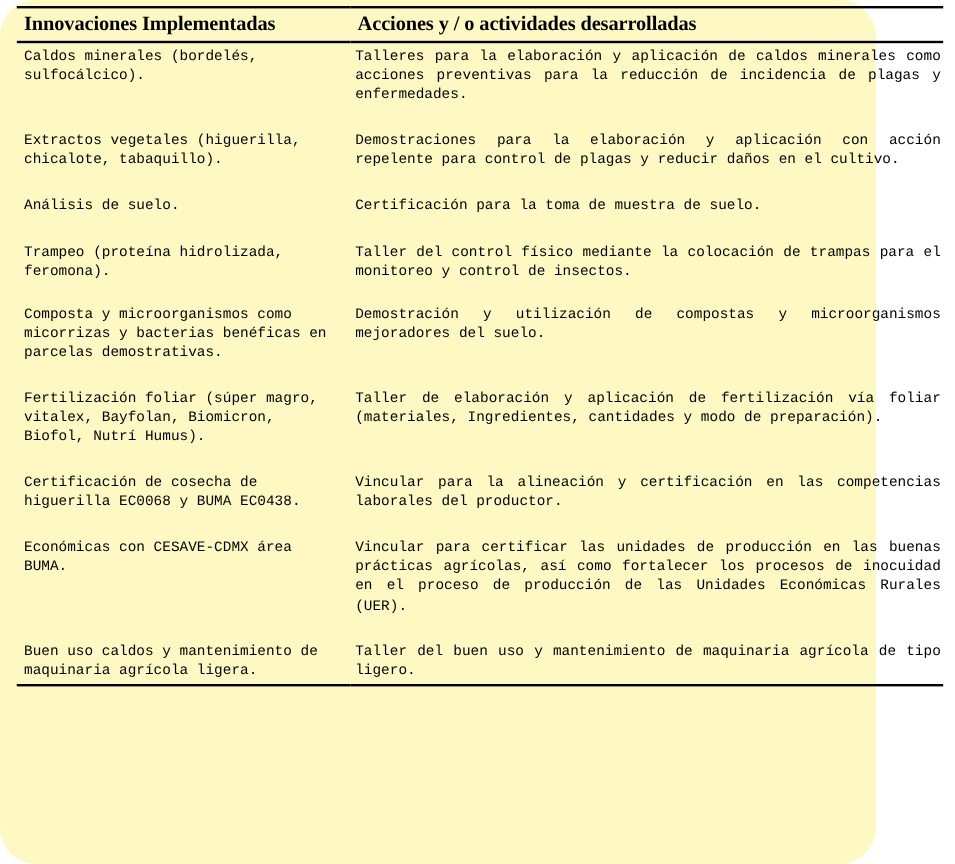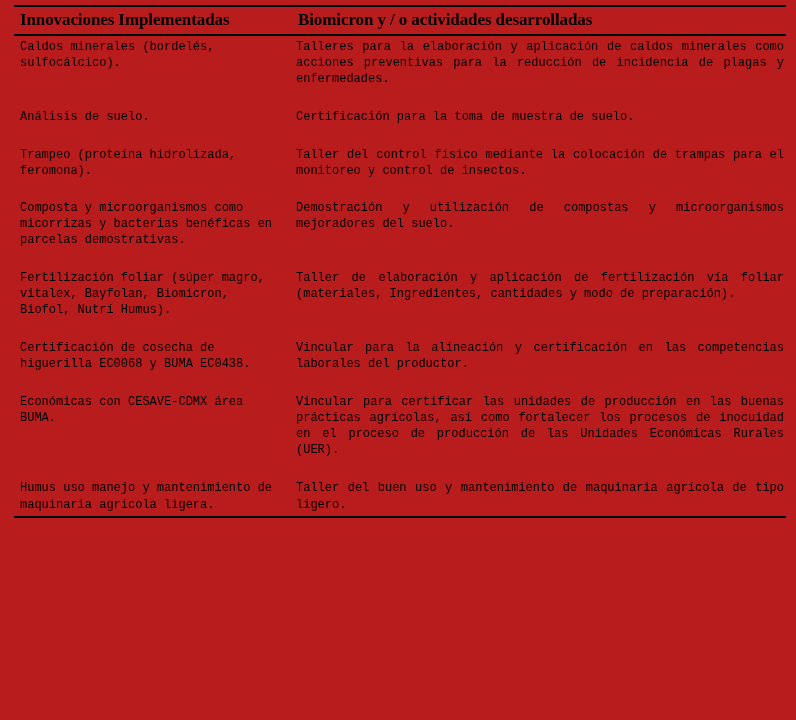--- a/index.html
+++ b/index.html
@@ -10,23 +10,24 @@
   body {
     width: 796px;
     height: 720px;
     overflow: hidden;
     font-family: "Liberation Serif", "DejaVu Serif", serif;
     color: #000000;
   }
 
   .page {
     position: relative;
-    width: 796px;
+    width: 730px;
     height: 720px;
-    background: #b91c1c;
+    background: #fef9c3;
+    border-radius: 30px;
   }
 
   .table-wrap {
     position: absolute;
     left: 14px;
     top: 5px;
     width: 772px;
   }
 
   table.innov-table {
@@ -98,27 +99,31 @@
 <div class="page">
   <div class="table-wrap">
     <table class="innov-table">
       <colgroup>
         <col class="col-innov">
         <col class="col-acciones">
       </colgroup>
       <thead>
         <tr class="header-row">
           <th>Innovaciones Implementadas</th>
-          <th>Biomicron y / o actividades desarrolladas</th>
+          <th>Acciones y / o actividades desarrolladas</th>
         </tr>
       </thead>
       <tbody>
         <tr class="body-row first-body-row">
           <td class="cell-innov">Caldos minerales (bordelés, sulfocálcico).</td>
           <td class="cell-accion">Talleres para la elaboración y aplicación de caldos minerales como acciones preventivas para la reducción de incidencia de plagas y enfermedades.</td>
+        </tr>
+        <tr class="body-row">
+          <td class="cell-innov">Extractos vegetales (higuerilla, chicalote, tabaquillo).</td>
+          <td class="cell-accion">Demostraciones para la elaboración y aplicación con acción repelente para control de plagas y reducir daños en el cultivo.</td>
         </tr>
         <tr class="body-row">
           <td class="cell-innov">Análisis de suelo.</td>
           <td class="cell-accion">Certificación para la toma de muestra de suelo.</td>
         </tr>
         <tr class="body-row tight">
           <td class="cell-innov">Trampeo (proteína hidrolizada, feromona).</td>
           <td class="cell-accion">Taller del control físico mediante la colocación de trampas para el monitoreo y control de insectos.</td>
         </tr>
         <tr class="body-row">
@@ -131,19 +136,19 @@
         </tr>
         <tr class="body-row">
           <td class="cell-innov">Certificación de cosecha de higuerilla EC0068 y BUMA EC0438.</td>
           <td class="cell-accion">Vincular para la alineación y certificación en las competencias laborales del productor.</td>
         </tr>
         <tr class="body-row">
           <td class="cell-innov">Económicas con CESAVE-CDMX área BUMA.</td>
           <td class="cell-accion">Vincular para certificar las unidades de producción en las buenas prácticas agrícolas, así como fortalecer los procesos de inocuidad en el proceso de producción de las Unidades Económicas Rurales (UER).</td>
         </tr>
         <tr class="last-row">
-          <td class="cell-innov">Humus uso manejo y mantenimiento de maquinaria agrícola ligera.</td>
+          <td class="cell-innov">Buen uso caldos y mantenimiento de maquinaria agrícola ligera.</td>
           <td class="cell-accion">Taller del buen uso y mantenimiento de maquinaria agrícola de tipo ligero.</td>
         </tr>
       </tbody>
     </table>
   </div>
 </div>
 
 </body></html>

